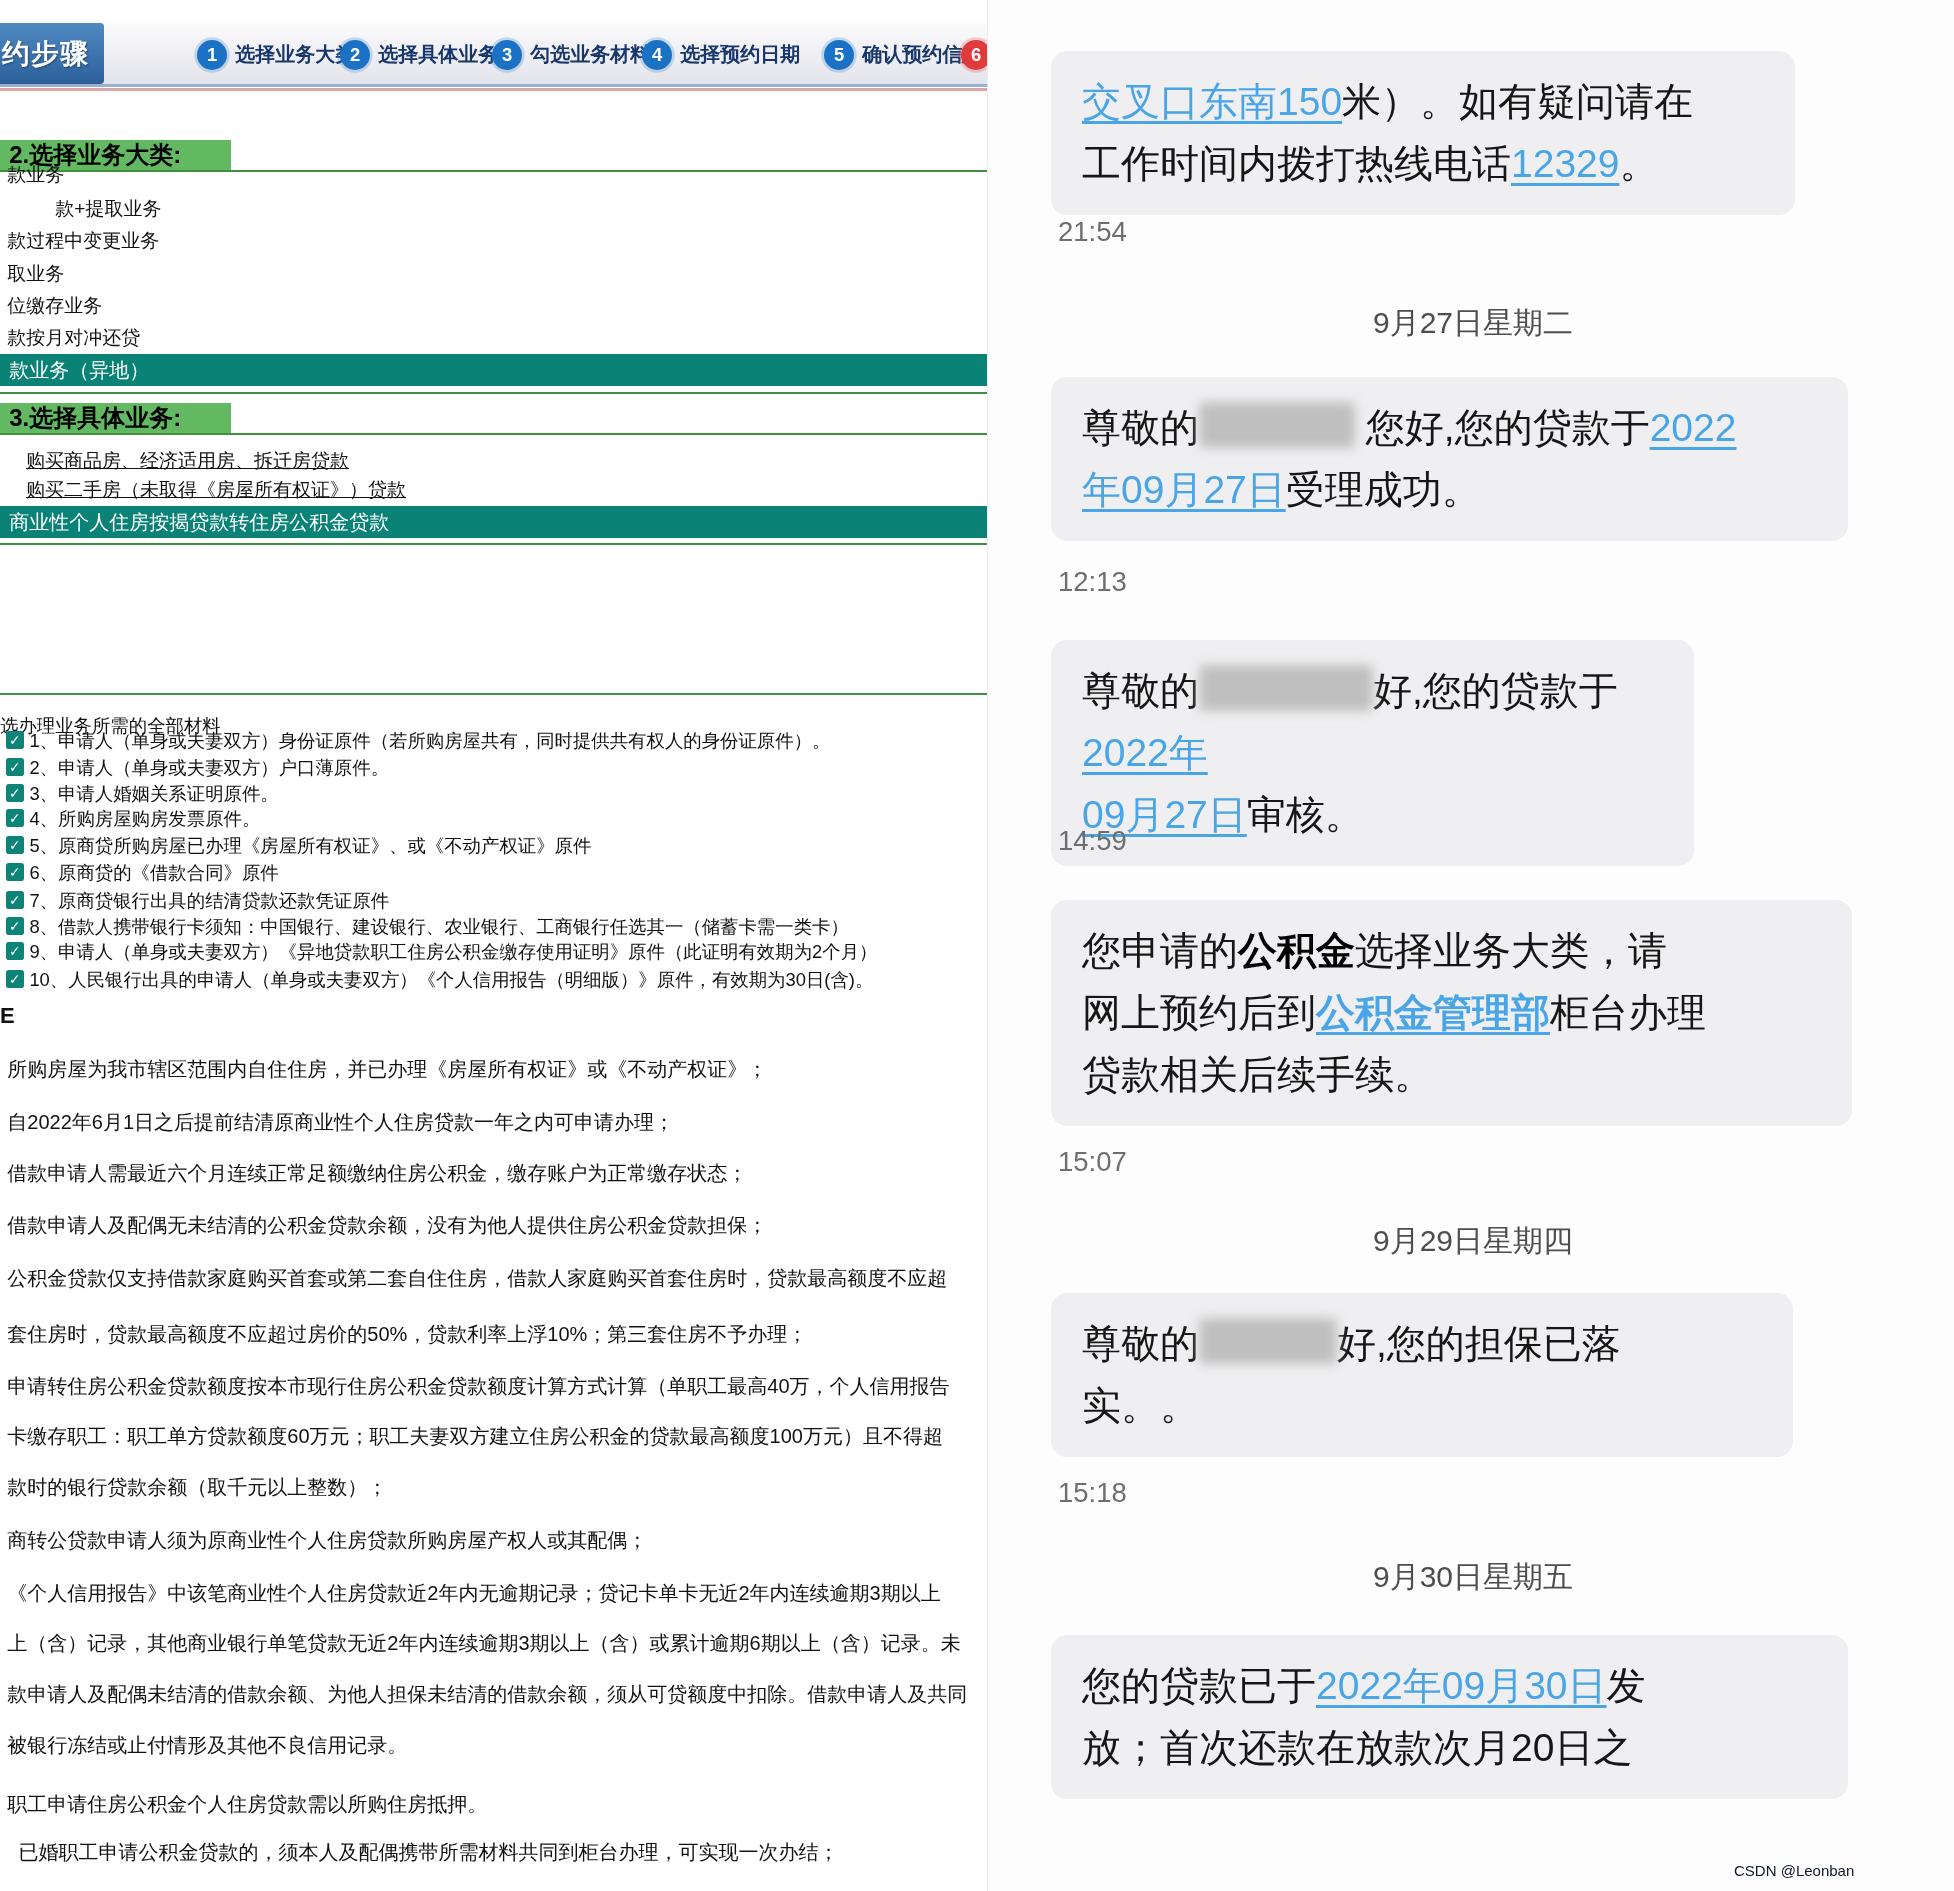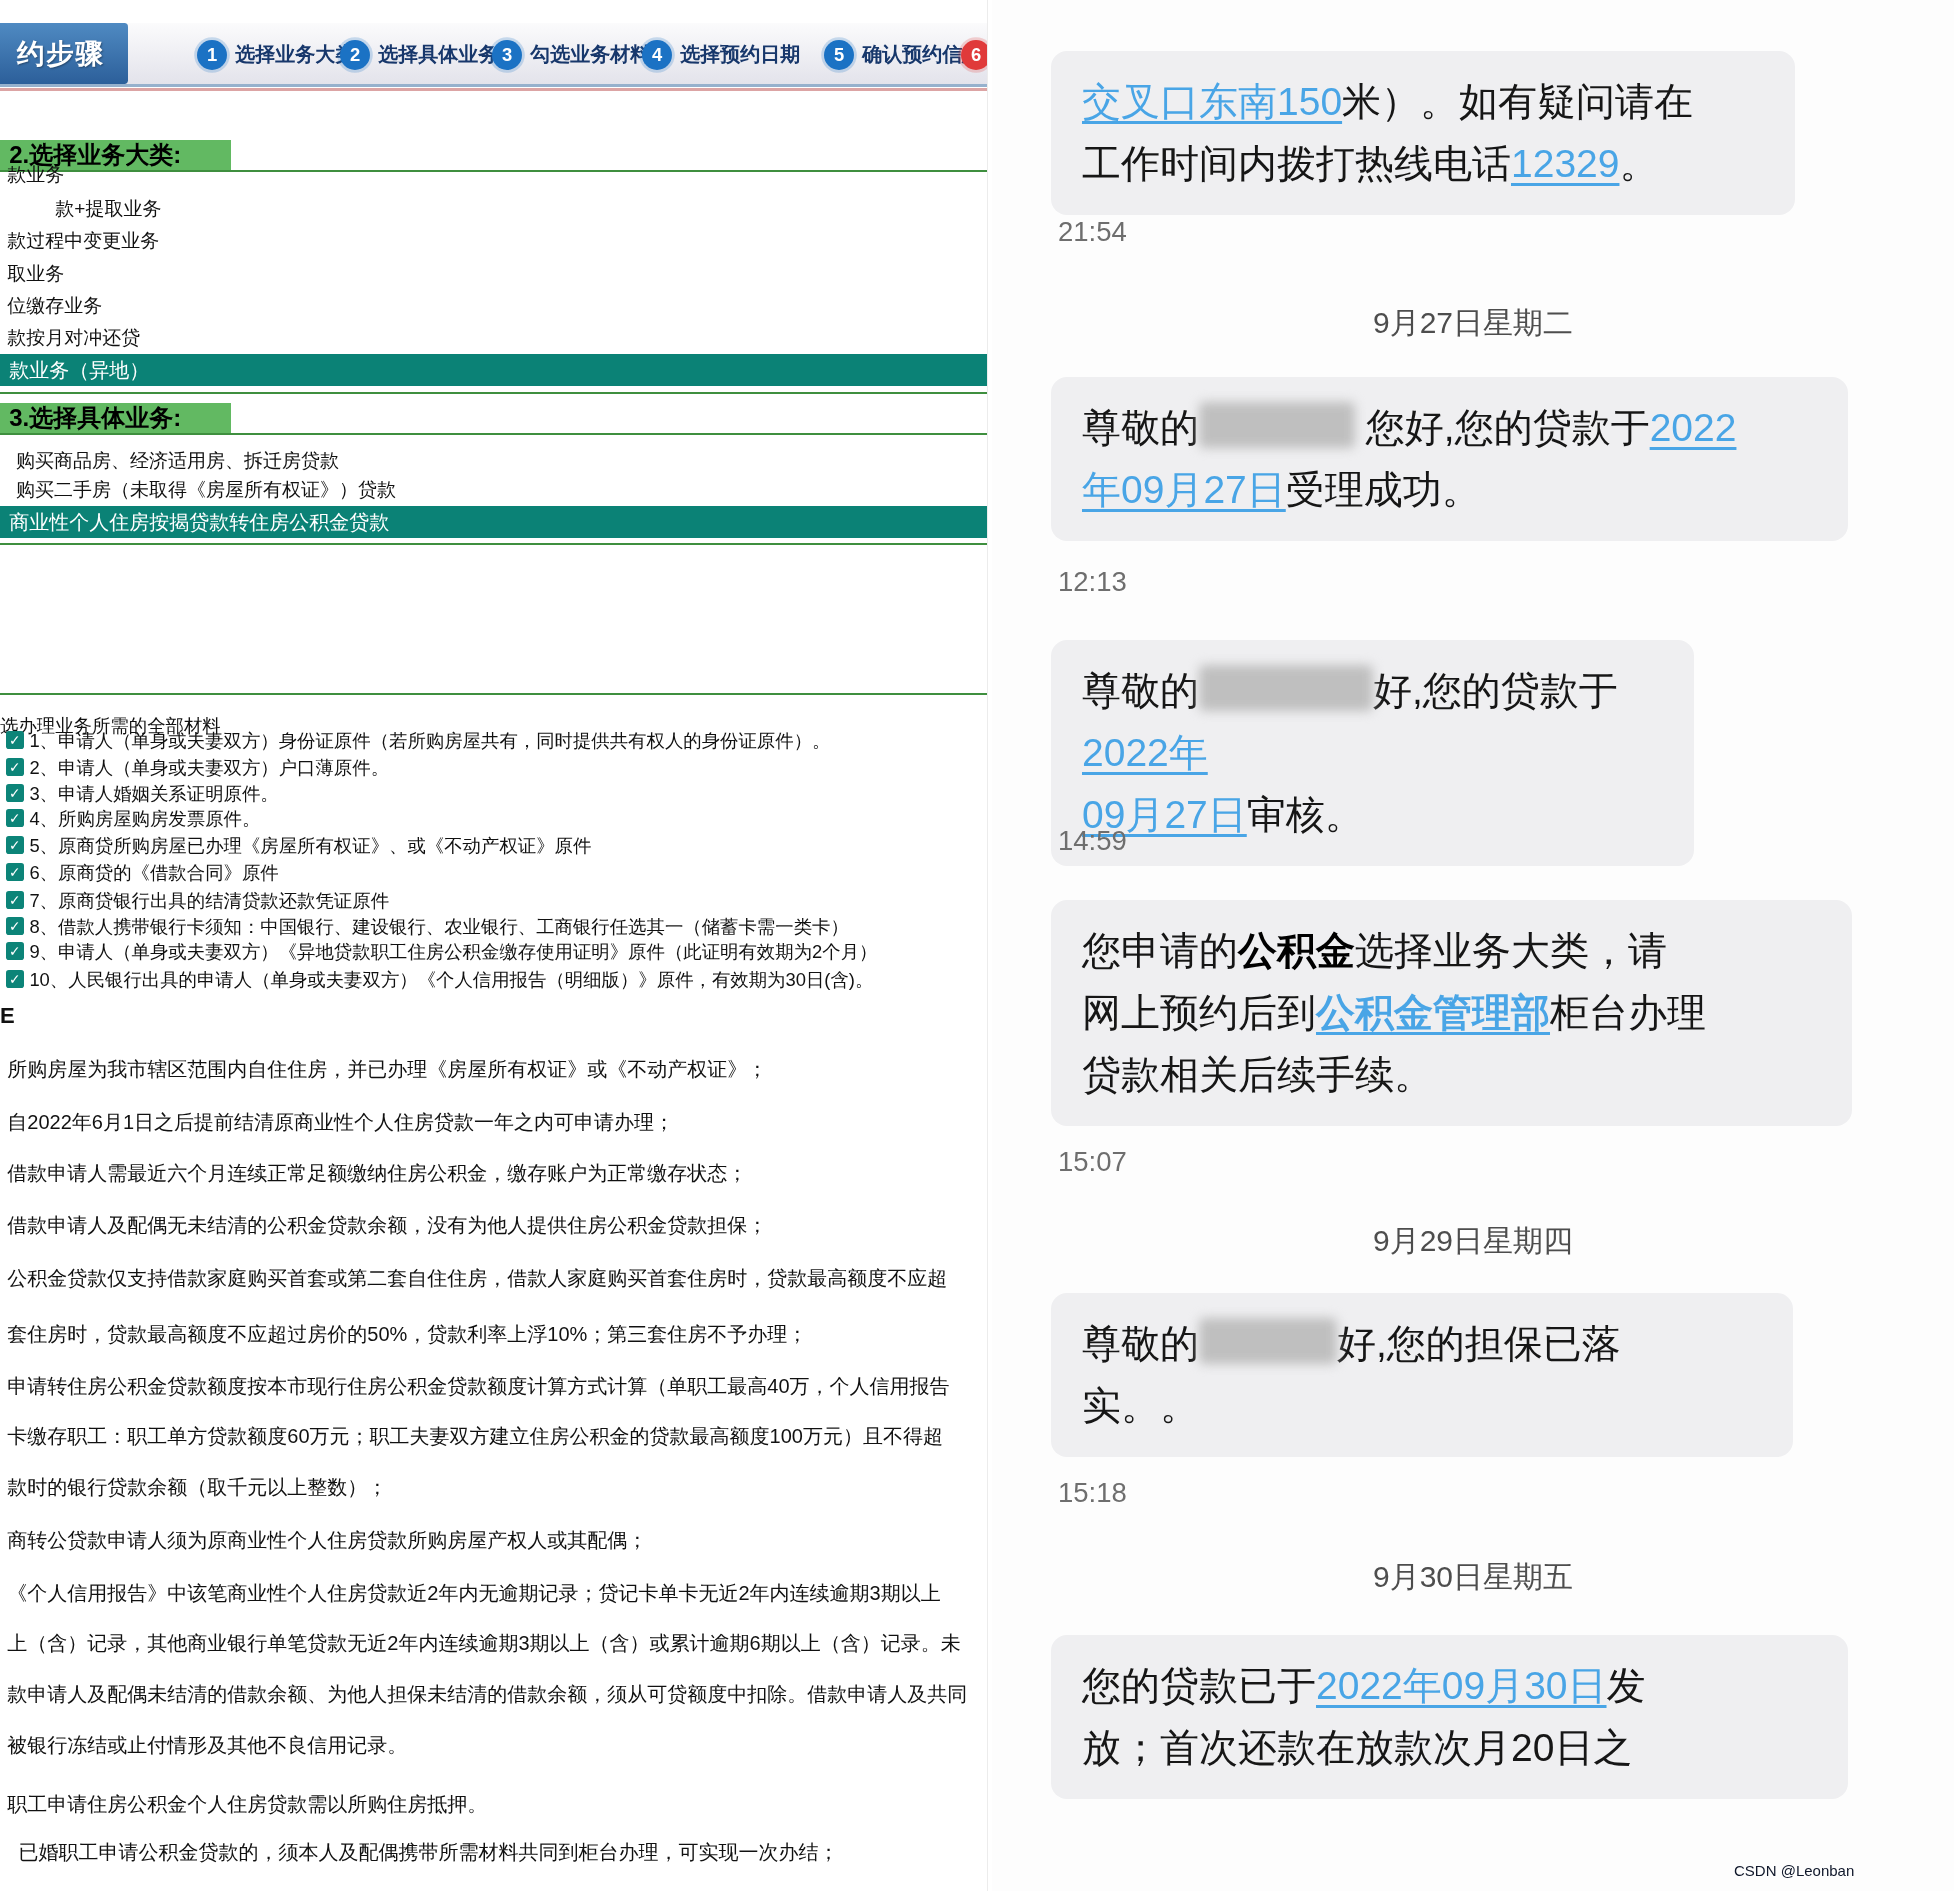--- a/index.html
+++ b/index.html
@@ -7,36 +7,36 @@
     width:1954px;height:1892px;position:relative;overflow:hidden;
     background:#ffffff;
     font-family:"Liberation Sans","DejaVu Sans",sans-serif;
     color:#111;
   }
   
   .left-panel{position:absolute;left:0;top:0;width:987px;height:1892px;background:#fff;overflow:hidden;border-right:0.9px solid #ececec;}
   .topbar{position:absolute;left:0;top:23px;width:987px;height:61px;background:linear-gradient(#fbfbfc,#e3e3eb);}
   .line-blue{position:absolute;left:0;top:84px;width:987px;height:2.8px;background:#96b1cd;}
   .line-pink{position:absolute;left:0;top:88px;width:987px;height:2.8px;background:#dca4a4;}
-  .tab-box{position:absolute;left:0;top:23px;width:128px;height:61px;
+  .tab-box{position:absolute;left:0;top:23px;width:104px;height:61px;
     background:linear-gradient(#4f8ac2,#2c5f9a);color:#fff;font-size:27.5px;font-weight:bold;
-    display:flex;align-items:center;padding-left:17px;box-sizing:border-box;border-radius:0 3.7px 3.7px 0;
+    display:flex;align-items:center;padding-left:2px;box-sizing:border-box;border-radius:0 3.7px 3.7px 0;
     text-shadow:0.9px 0.9px 1.8px rgba(0,0,0,.35);letter-spacing:1.8px;}
   .step{position:absolute;top:39px;height:31px;display:flex;align-items:center;}
   .step-circle{width:30px;height:30px;border-radius:50%;background:#1b72c4;color:#fff;
     font-size:18.4px;font-weight:bold;display:flex;align-items:center;justify-content:center;
     box-shadow:0 0 0 2.8px rgba(27,114,196,.22);flex:0 0 auto;}
   .step-circle.red{background:#e03a3a;box-shadow:0 0 0 2.8px rgba(224,58,58,.22);}
   .step-label{margin-left:8.3px;color:#17376b;font-size:20px;font-weight:bold;white-space:nowrap;}
   .green-title{position:absolute;left:0;width:231px;height:30px;line-height:30px;
     background:#62b962;color:#000;font-size:24px;font-weight:bold;padding-left:9.2px;box-sizing:border-box;white-space:nowrap;}
   .green-rule{position:absolute;left:0;width:987px;height:1.8px;background:#3f8f3f;}
   .cat-item,.biz-item{position:absolute;font-size:19px;color:#111;white-space:nowrap;height:24px;line-height:24px;}
   .cat-item{left:7.3px;}
-  .biz-item{left:16px;}
+  .biz-item{left:26px;text-decoration:underline;}
   .teal-bar{position:absolute;left:0;width:987px;height:32px;line-height:32px;background:#0b8276;
     color:#fff;font-size:20px;padding-left:9.2px;box-sizing:border-box;white-space:nowrap;}
   .mat-header{position:absolute;left:0;top:713px;font-size:18.4px;color:#111;white-space:nowrap;}
   .chk{position:absolute;left:5.5px;height:24px;display:flex;align-items:center;white-space:nowrap;}
   .cbx{width:18.4px;height:18.4px;background:#0c8478;border-radius:2.8px;color:#fff;font-size:13.8px;
     display:flex;align-items:center;justify-content:center;margin-right:5.5px;flex:0 0 auto;}
   .chk-text{font-size:18.4px;color:#111;}
   .fragment{position:absolute;left:0;top:1003px;font-size:22px;font-weight:bold;color:#111;}
   .para{position:absolute;left:7.3px;font-size:20px;color:#111;white-space:nowrap;height:26px;line-height:26px;}
   .para.indent{left:18.4px;}

